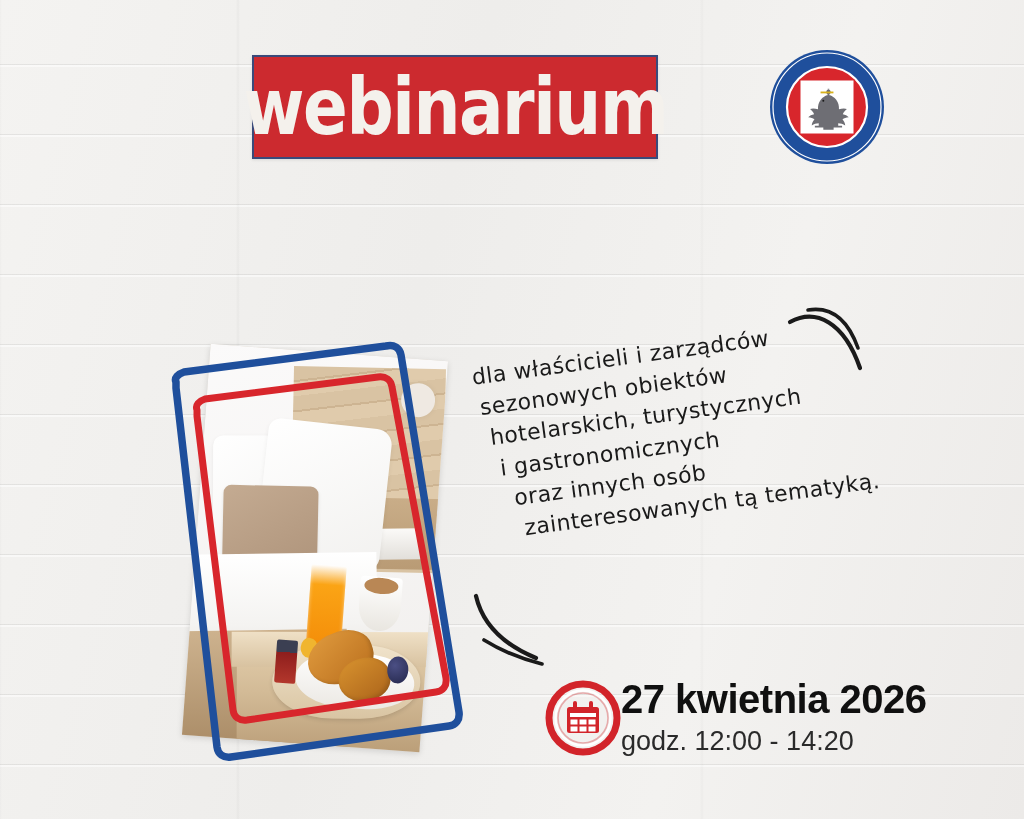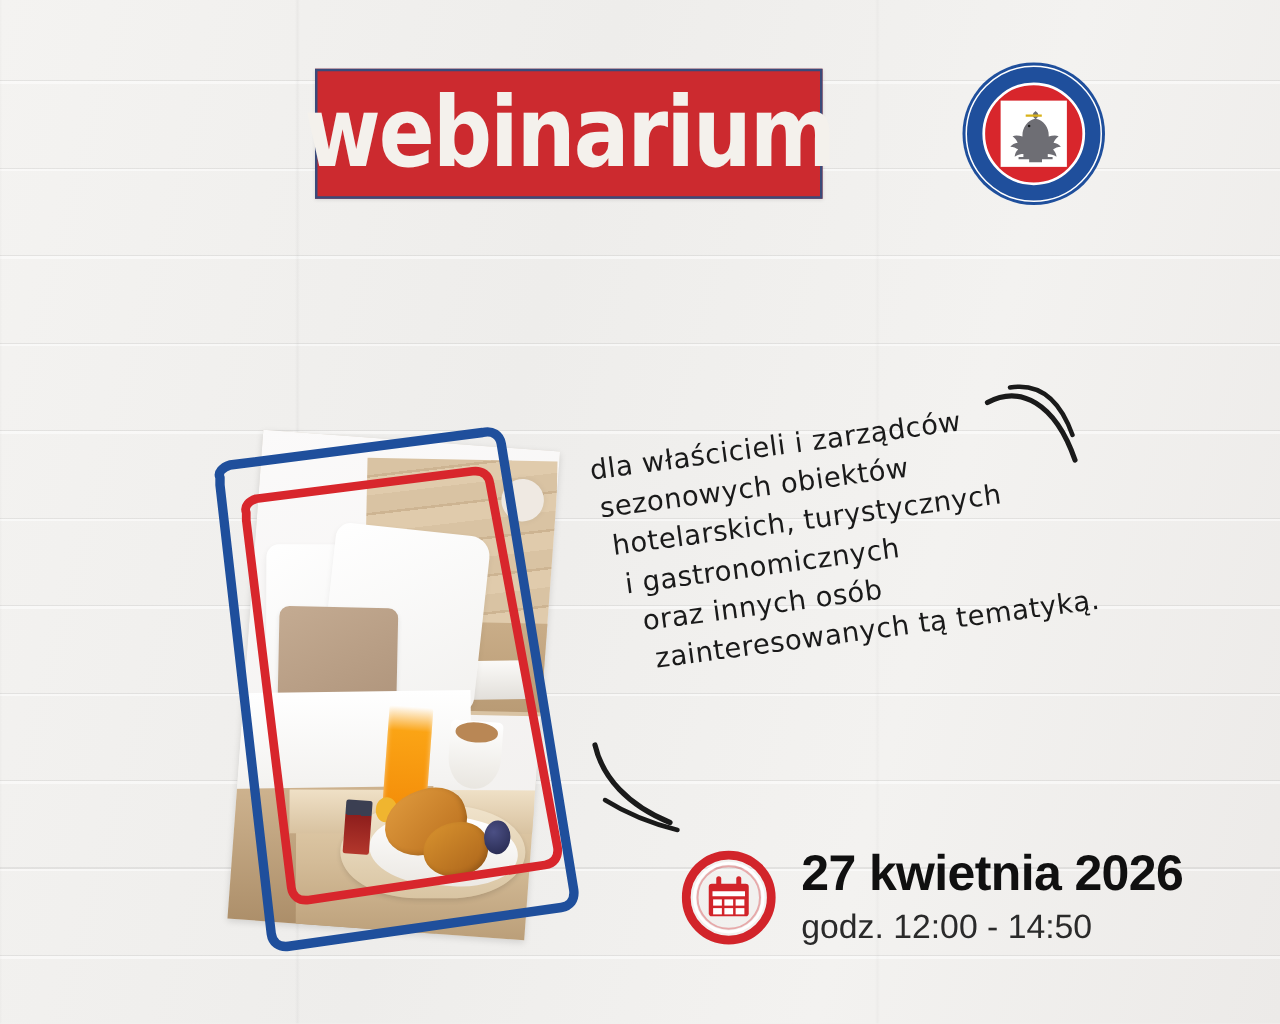--- a/index.html
+++ b/index.html
@@ -295,21 +295,21 @@
 
   
   #date-block {
     position: absolute;
     left: 545px;
     top: 678px;
     display: flex;
     align-items: center;
   }
   #calendar-icon { width: 76px; height: 76px; flex: none; }
-  #date-text { margin-left: 20px; }
+  #date-text { }
   #date-main {
     font-family: "Liberation Sans", sans-serif;
     font-weight: 700;
     font-size: 40px;
     color: #101010;
     letter-spacing: -0.5px;
     line-height: 1.05;
     white-space: nowrap;
   }
   #date-time {
@@ -427,17 +427,17 @@
         <rect x="25.5" y="39.5" width="7" height="5"></rect>
         <rect x="34.5" y="39.5" width="7" height="5"></rect>
         <rect x="43.5" y="39.5" width="7" height="5"></rect>
         <rect x="25.5" y="46.5" width="7" height="5"></rect>
         <rect x="34.5" y="46.5" width="7" height="5"></rect>
         <rect x="43.5" y="46.5" width="7" height="5"></rect>
       </g>
     </svg>
     <div id="date-text">
       <div id="date-main">27 kwietnia 2026</div>
-      <div id="date-time">godz. 12:00 - 14:50</div>
+      <div id="date-time">godz. 12:00 - 14:20</div>
     </div>
   </div>
 
 </div>
 
 </body></html>

